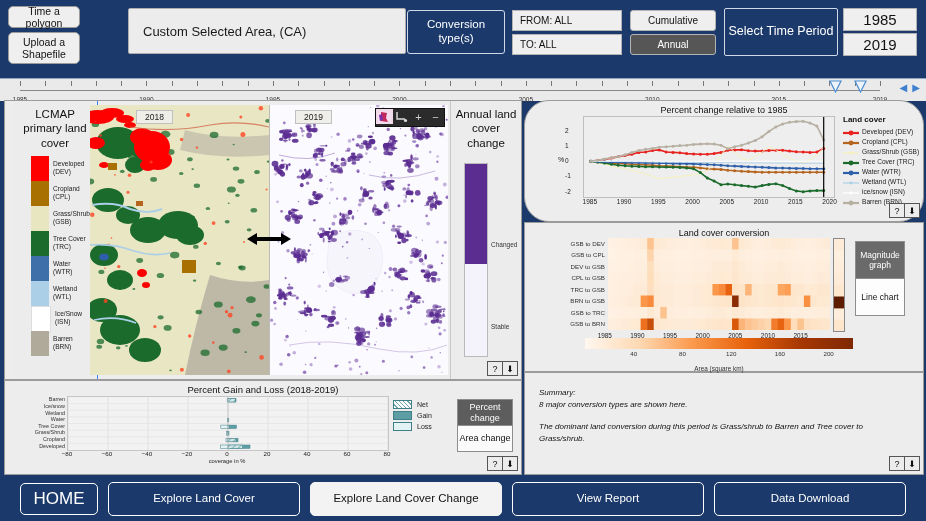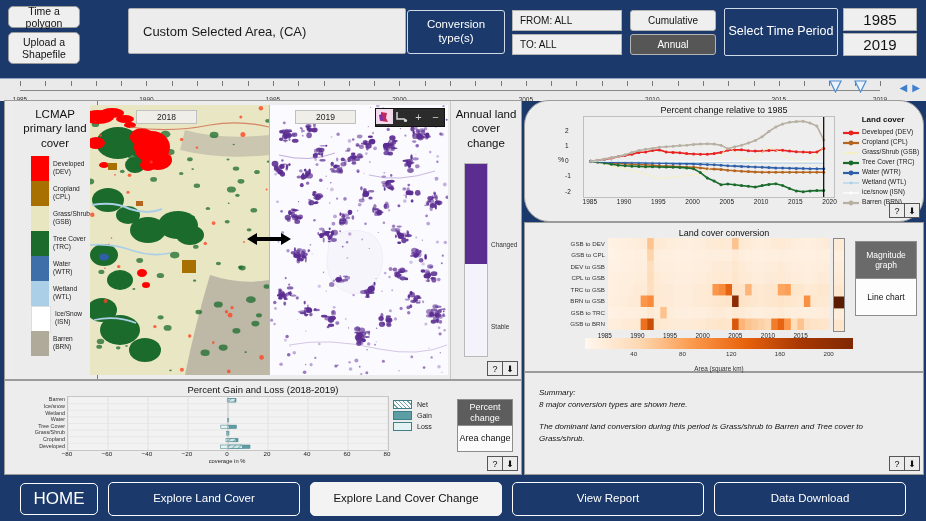--- a/index.html
+++ b/index.html
@@ -94,21 +94,21 @@
   .leg-txt{font-size:6.6px;line-height:1.25;padding-left:4px;padding-top:4px;color:#222;}
 
   .map-area{
     position:absolute;left:85px;top:4px;width:358px;height:270px;
     overflow:hidden;background:#f6f2de;
   }
   .map-left{position:absolute;left:0;top:0;width:50%;height:100%;background:#e9e6c4;}
   .map-right{position:absolute;left:50%;top:0;width:50%;height:100%;background:#fbfaff;}
   .yr-tag{
     position:absolute;top:5px;background:#efeee9;border:1px solid #c0c0c0;
-    font-size:8.5px;padding:1px 20px;color:#222;
+    font-size:8.5px;padding:1px 8px;color:#222;
   }
   .swipe-line{position:absolute;left:50%;top:0;width:1px;height:100%;background:#bbb;}
   .swipe-arrow{
     position:absolute;left:50%;top:50%;transform:translate(-50%,-50%);
   }
   .map-tools{
     position:absolute;right:3px;top:3px;height:17px;display:flex;
     background:#2b2b2b;border:1px solid #111;
   }
   .mt{width:17px;height:15px;display:flex;align-items:center;justify-content:center;
@@ -155,33 +155,33 @@
 
   
   .p-line{left:524px;top:0px;width:398px;height:120px;border-radius:25px;}
   .lc-title{text-align:center;font-size:9px;padding-top:4px;color:#111;}
   .lc-plot{position:absolute;left:58px;top:15px;width:250px;height:80px;
            background:#eeeeee;border:1px solid #bfbfbf;}
   .lc-ylab{position:absolute;left:40px;font-size:6.5px;color:#222;transform:translateY(-50%);}
   .lc-ytitle{position:absolute;left:33px;top:55px;font-size:7px;color:#222;}
   .lc-xlab{position:absolute;top:97px;font-size:6.5px;color:#222;transform:translateX(-50%);}
   .lc-legend{position:absolute;left:318px;top:14px;width:80px;}
-  .lcl-title{font-size:8px;font-weight:bold;text-align:center;color:#111;padding-bottom:2px;}
+  .lcl-title{font-size:8px;font-weight:bold;text-align:left;color:#111;padding-bottom:2px;}
   .lcl-row{display:flex;align-items:center;height:10px;}
   .lcl-mark{width:16px;height:8px;position:relative;flex:0 0 16px;}
   .lcl-txt{font-size:6.6px;padding-left:3px;color:#222;white-space:nowrap;}
 
   
   .p-heat{left:524px;top:122px;width:398px;height:148px;}
   .hm-title{text-align:center;font-size:9px;padding-top:5px;color:#111;}
   .hm-plot{position:absolute;left:83px;top:15px;width:222px;height:92px;}
   .hm-rowlab{position:absolute;font-size:6.2px;color:#333;text-align:right;width:78px;left:2px;}
   .hm-xlab{position:absolute;top:109px;font-size:6.4px;color:#222;transform:translateX(-50%);}
   .hm-side{position:absolute;left:308px;top:15px;width:10px;height:92px;border:1px solid #8a8a8a;}
-  .hm-toggle{position:absolute;left:330px;top:18px;width:62px;}
+  .hm-toggle{position:absolute;left:330px;top:18px;width:50px;}
   .hm-b{height:36px;border:1px solid #8d8d8d;display:flex;align-items:center;
         justify-content:center;text-align:center;font-size:8.5px;line-height:1.2;cursor:pointer;}
   .hm-b.on{background:#6a6a6a;color:#fff;}
   .hm-b.off{background:#fdfdfd;color:#111;border-top:none;}
   .cb-wrap{position:absolute;left:60px;top:115px;width:268px;}
   .cb-grad{height:11px;background:linear-gradient(to right,#fff7ef,#fdd9b4,#fb9a4d,#e8620c,#a83803,#7f2704);}
   .cb-tick{position:absolute;top:12px;font-size:6.2px;color:#333;transform:translateX(-50%);}
 
   
   .p-sum{left:524px;top:272px;width:398px;height:101px;}

